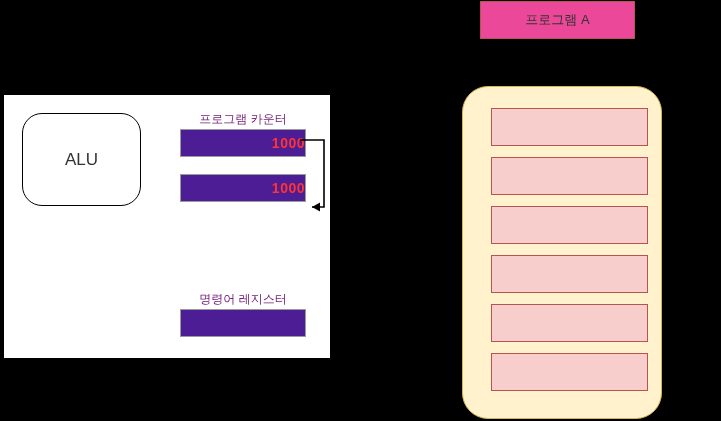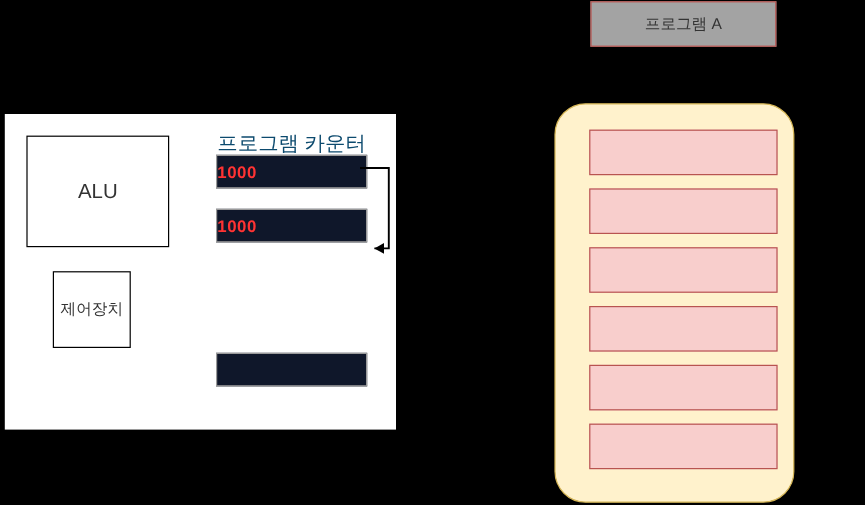--- a/index.html
+++ b/index.html
@@ -35,52 +35,53 @@
     justify-content: center;
     color: #333333;
   }
 
   #alu-box {
     left: 18px;
     top: 18px;
     width: 119px;
     height: 93px;
     font-size: 17px;
+    border-radius: 20px;
   }
 
   #control-unit-box {
     left: 40px;
     top: 131px;
     width: 65px;
     height: 64px;
     font-size: 13px;
   }
 
   
   .register-group {
     position: absolute;
     width: 126px;
     left: 176px;
   }
   .register-label {
-    font-size: 17px;
-    color: #0c4a6e;
+    font-size: 12px;
+    color: #701a75;
     text-align: center;
     line-height: 15px;
     white-space: nowrap;
   }
   .register-box {
     width: 126px;
     height: 28px;
-    background: #0f172a;
+    background: #4c1d95;
     border: 1px solid #9A9A9A;
     box-sizing: border-box;
     display: flex;
     align-items: center;
-    justify-content: flex-start;
+    justify-content: flex-end;
     margin-top: 2px;
   }
   .register-value {
     font-size: 14px;
     font-weight: bold;
     color: #FF3333;
     letter-spacing: 0.5px;
   }
 
   #reg-pc  { top: 17px; }
@@ -94,25 +95,25 @@
     left: 296px;
     top: 40px;
     width: 40px;
     height: 90px;
     pointer-events: none;
   }
 
   
   #program-header {
     position: absolute;
-    left: 492px;
+    left: 480px;
     top: 1px;
     width: 155px;
     height: 38px;
-    background: #a3a3a3;
+    background: #ec4899;
     border: 1.6px solid #B85450;
     box-sizing: border-box;
     display: flex;
     align-items: center;
     justify-content: center;
     font-size: 13px;
     color: #333333;
   }
 
   
@@ -147,39 +148,37 @@
 </style>
 </head>
 <body>
 
 <div id="cpu-panel">
 
   <div class="unit-box" id="alu-box">
     <span>ALU</span>
   </div>
 
-  <div class="unit-box" id="control-unit-box">
-    <span>제어장치</span>
-  </div>
 
   <div class="register-group" id="reg-pc">
     <div class="register-label">프로그램 카운터</div>
     <div class="register-box">
       <span class="register-value">1000</span>
     </div>
   </div>
 
   <div class="register-group" id="reg-mar">
     <div class="register-box">
       <span class="register-value">1000</span>
     </div>
   </div>
 
 
   <div class="register-group" id="reg-ir">
+    <div class="register-label">명령어 레지스터</div>
     <div class="register-box">
       <span class="register-value"></span>
     </div>
   </div>
 
   <svg id="pc-to-mar-arrow" viewBox="0 0 40 90">
     <polyline points="0,5 24,5 24,72 12,72" fill="none" stroke="#000000" stroke-width="1.6"></polyline>
     <polygon points="12,72 20,67.5 20,76.5" fill="#000000"></polygon>
   </svg>
 

